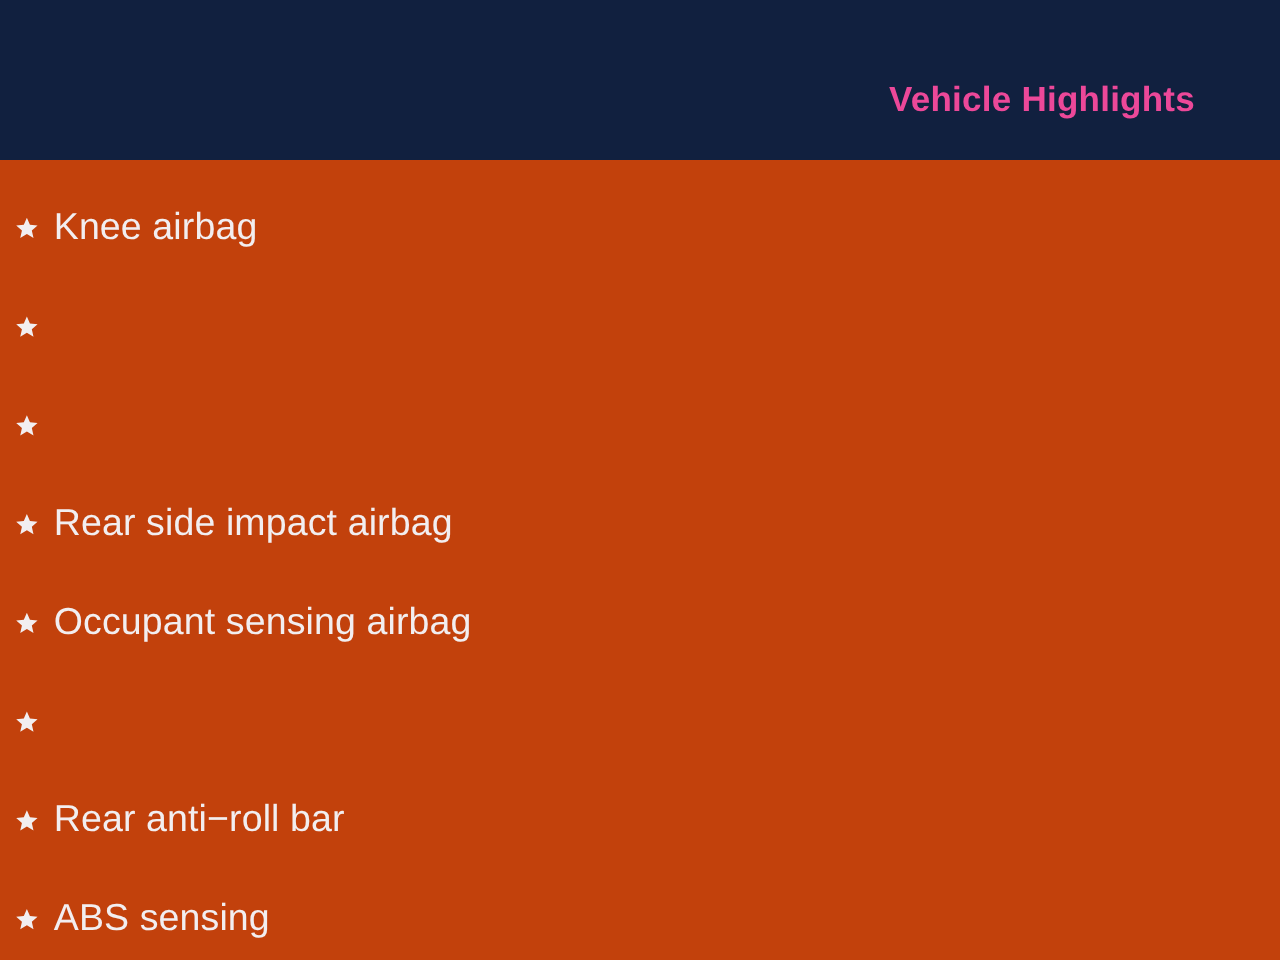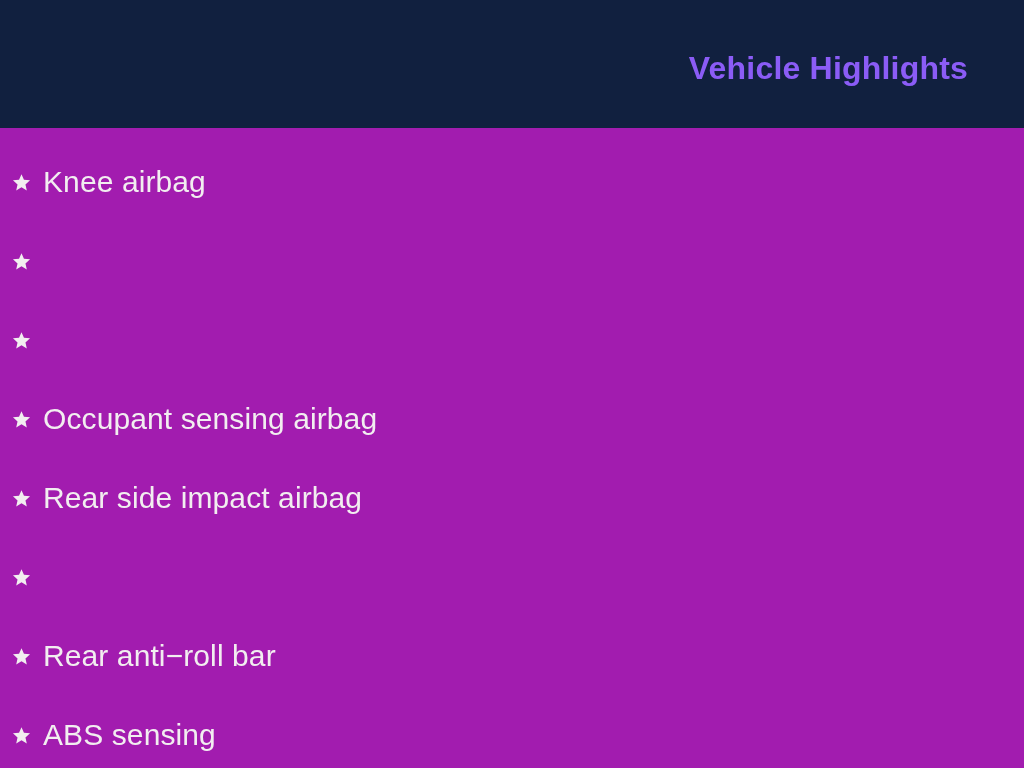--- a/index.html
+++ b/index.html
@@ -31,38 +31,38 @@
     width: 1024px;
     height: 128px;
     background: #11203f;
     box-sizing: border-box;
   }
 
   #slide-title {
     position: absolute;
     right: 52px;
     top: 44px;
-    margin: 4px;
-    font-size: 32px;
+    margin: 16px;
+    font-size: 28px;
     font-weight: bold;
     letter-spacing: 0.2px;
-    color: #8b5cf6;
+    color: #ec4899;
     white-space: nowrap;
     line-height: 40px;
     text-align: right;
   }
 
   
   #highlights-body {
     position: absolute;
     left: 0;
     top: 128px;
     width: 1024px;
     height: 640px;
-    background: #a21caf;
+    background: #c2410c;
     box-sizing: border-box;
   }
 
   #highlights-list {
     list-style: none;
     margin: 0;
     padding: 0;
     position: absolute;
     left: 0;
     top: 14px;
@@ -138,30 +138,30 @@
             </svg>
         </span>
       </li>
 
       <li class="highlight-item">
         <span class="bullet-star">
           <svg viewBox="0 0 24 24" aria-hidden="true">
               <polygon fill="#f2eef0" points="12,1.5 15.1,8.6 22.8,9.3 17,14.4 18.7,22 12,18 5.3,22 7,14.4 1.2,9.3 8.9,8.6"></polygon>
             </svg>
         </span>
-        <span class="item-label">Occupant sensing airbag</span>
+        <span class="item-label">Rear side impact airbag</span>
       </li>
 
       <li class="highlight-item">
         <span class="bullet-star">
           <svg viewBox="0 0 24 24" aria-hidden="true">
               <polygon fill="#f2eef0" points="12,1.5 15.1,8.6 22.8,9.3 17,14.4 18.7,22 12,18 5.3,22 7,14.4 1.2,9.3 8.9,8.6"></polygon>
             </svg>
         </span>
-        <span class="item-label">Rear side impact airbag</span>
+        <span class="item-label">Occupant sensing airbag</span>
       </li>
 
       <li class="highlight-item">
         <span class="bullet-star">
           <svg viewBox="0 0 24 24" aria-hidden="true">
               <polygon fill="#f2eef0" points="12,1.5 15.1,8.6 22.8,9.3 17,14.4 18.7,22 12,18 5.3,22 7,14.4 1.2,9.3 8.9,8.6"></polygon>
             </svg>
         </span>
       </li>
 

